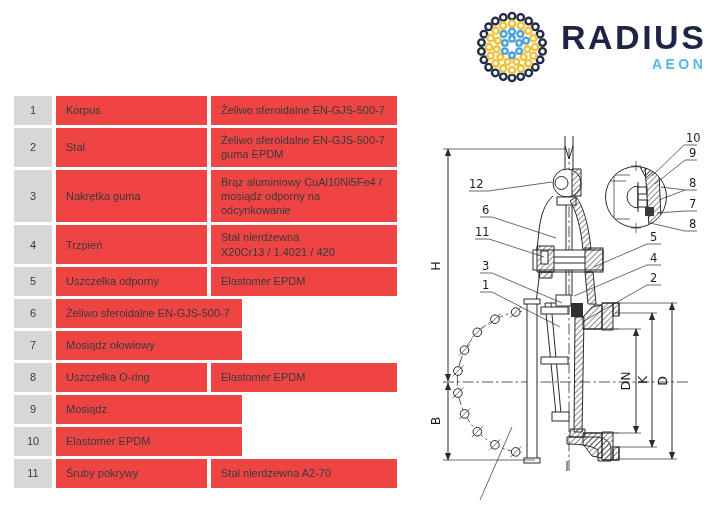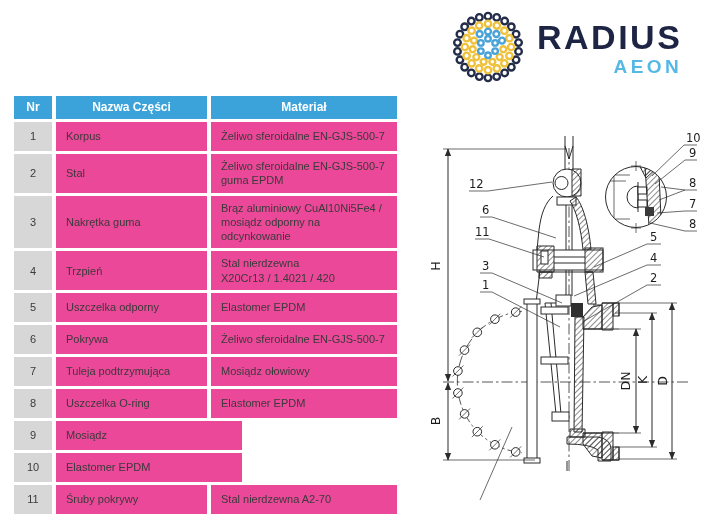--- a/index.html
+++ b/index.html
@@ -1,29 +1,29 @@
 <!DOCTYPE html>
 <html><head>
 <meta charset="utf-8">
 <style>
   html,body{margin:0;padding:0;background:#fff;}
   .page{
     position:relative;width:715px;height:524px;background:#ffffff;overflow:hidden;
     font-family:"Liberation Sans", sans-serif;color:#3a3a3a;
   }
   
-  .logo-row{position:absolute;left:452px;top:11px;display:flex;align-items:flex-start;gap:13px;}
+  .logo-row{position:absolute;left:476px;top:11px;display:flex;align-items:flex-start;gap:13px;}
   .logo-rings{width:72px;height:72px;display:block;}
   .logo-text{display:flex;flex-direction:column;align-items:flex-end;padding-top:9px;}
   .brand{font-size:34px;font-weight:bold;letter-spacing:2.5px;color:#1e2544;line-height:1;}
-  .subbrand{font-size:19px;font-weight:bold;letter-spacing:3.5px;color:#55b8e5;line-height:1;margin-top:3px;margin-left:48px;}
+  .subbrand{font-size:14px;font-weight:bold;letter-spacing:3.5px;color:#55b8e5;line-height:1;margin-top:3px;margin-left:48px;}
   
   .parts-table{position:absolute;left:14px;top:96px;width:383px;font-size:11px;}
   .t-row{display:flex;gap:4px;margin-bottom:3px;}
-  .cell{display:flex;align-items:center;background:#ec4899;line-height:1.3;}
+  .cell{display:flex;align-items:center;background:#ef4444;line-height:1.3;}
   .cell.nr{width:38px;justify-content:center;background:#d7d7d7;flex:none;}
   .cell.nm{width:151px;padding:5px 10px;flex:none;box-sizing:border-box;white-space:pre-line;}
   .cell.mat{width:186px;padding:5px 10px;flex:none;box-sizing:border-box;white-space:pre-line;}
   .t-head .cell{background:#3ba3da;color:#fff;font-weight:bold;font-size:12px;justify-content:center;min-height:23px;padding-top:0;padding-bottom:0;}
   .t-body .cell{min-height:29px;}
   
   .drawing{position:absolute;left:425px;top:95px;width:290px;height:429px;}
   .drawing svg{width:100%;height:100%;display:block;}
   .ln{stroke:#2b2b2b;stroke-width:1;fill:none;}
   .thin{stroke:#2b2b2b;stroke-width:.7;fill:none;}
@@ -98,25 +98,20 @@
           <circle cx="28.07" cy="31.00" r="2.7" fill="none" stroke="#4aa3d8" stroke-width="2.3"></circle>
         </g>
     </svg>
     <div class="logo-text">
       <div class="brand">RADIUS</div>
       <div class="subbrand">AEON</div>
     </div>
   </div>
 
   <div class="parts-table">
-    <div class="t-row t-head">
-      <div class="cell nr">Nr</div>
-      <div class="cell nm">Nazwa Części</div>
-      <div class="cell mat">Materiał</div>
-    </div>
     <div class="t-body">
         <div class="t-row">
           <div class="cell nr">1</div>
           <div class="cell nm">Korpus</div>
           <div class="cell mat">Żeliwo sferoidalne EN-GJS-500-7</div>
         </div>
         <div class="t-row">
           <div class="cell nr">2</div>
           <div class="cell nm">Stal</div>
           <div class="cell mat">Żeliwo sferoidalne EN-GJS-500-7
@@ -134,26 +129,24 @@
           <div class="cell mat">Stal nierdzewna
 X20Cr13 / 1.4021 / 420</div>
         </div>
         <div class="t-row">
           <div class="cell nr">5</div>
           <div class="cell nm">Uszczelka odporny</div>
           <div class="cell mat">Elastomer EPDM</div>
         </div>
         <div class="t-row">
           <div class="cell nr">6</div>
-          <div class="cell nm">Pokrywa</div>
           <div class="cell mat">Żeliwo sferoidalne EN-GJS-500-7</div>
         </div>
         <div class="t-row">
           <div class="cell nr">7</div>
-          <div class="cell nm">Tuleja podtrzymująca</div>
           <div class="cell mat">Mosiądz ołowiowy</div>
         </div>
         <div class="t-row">
           <div class="cell nr">8</div>
           <div class="cell nm">Uszczelka O-ring</div>
           <div class="cell mat">Elastomer EPDM</div>
         </div>
         <div class="t-row">
           <div class="cell nr">9</div>
           <div class="cell mat">Mosiądz</div>

